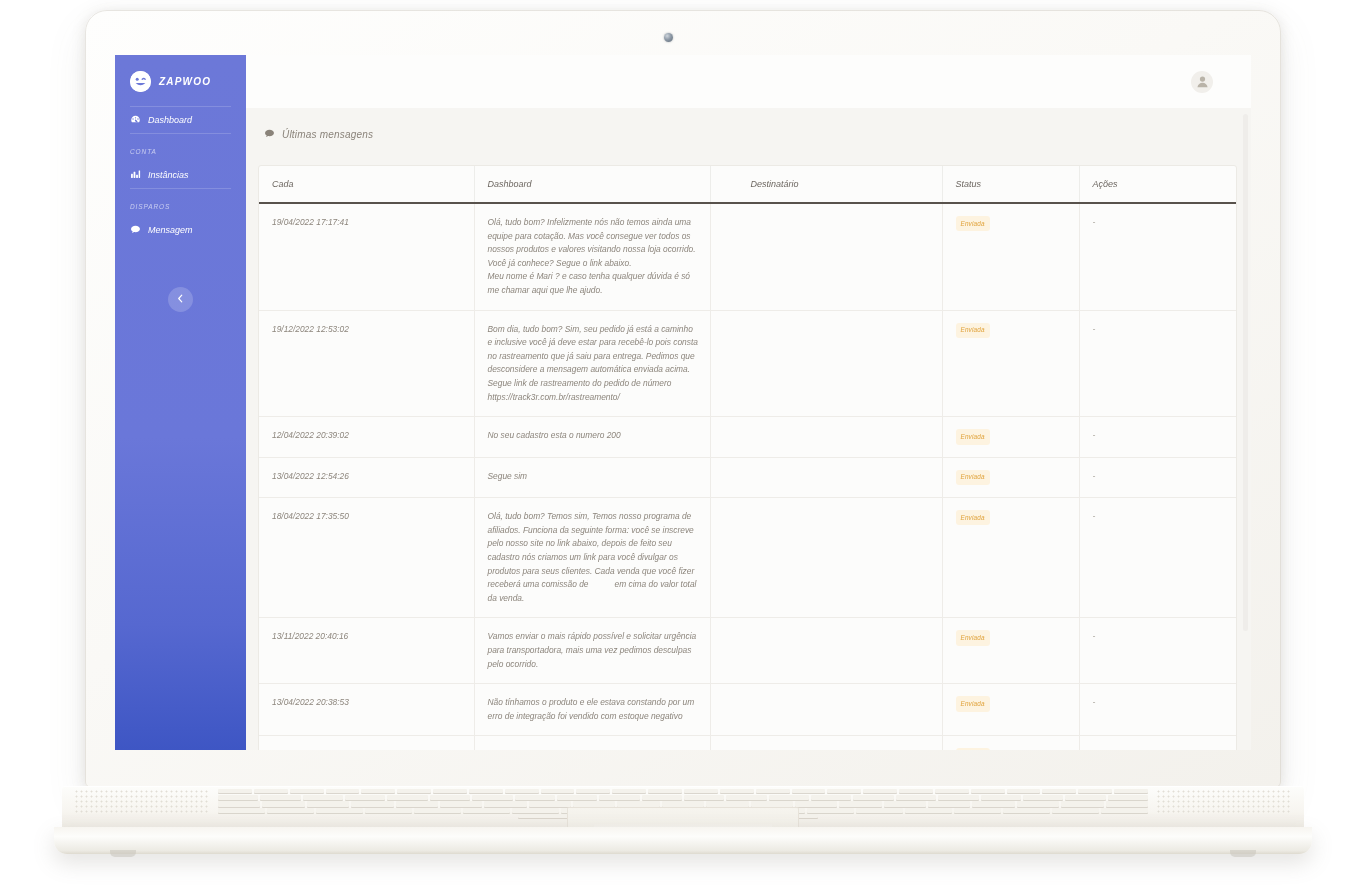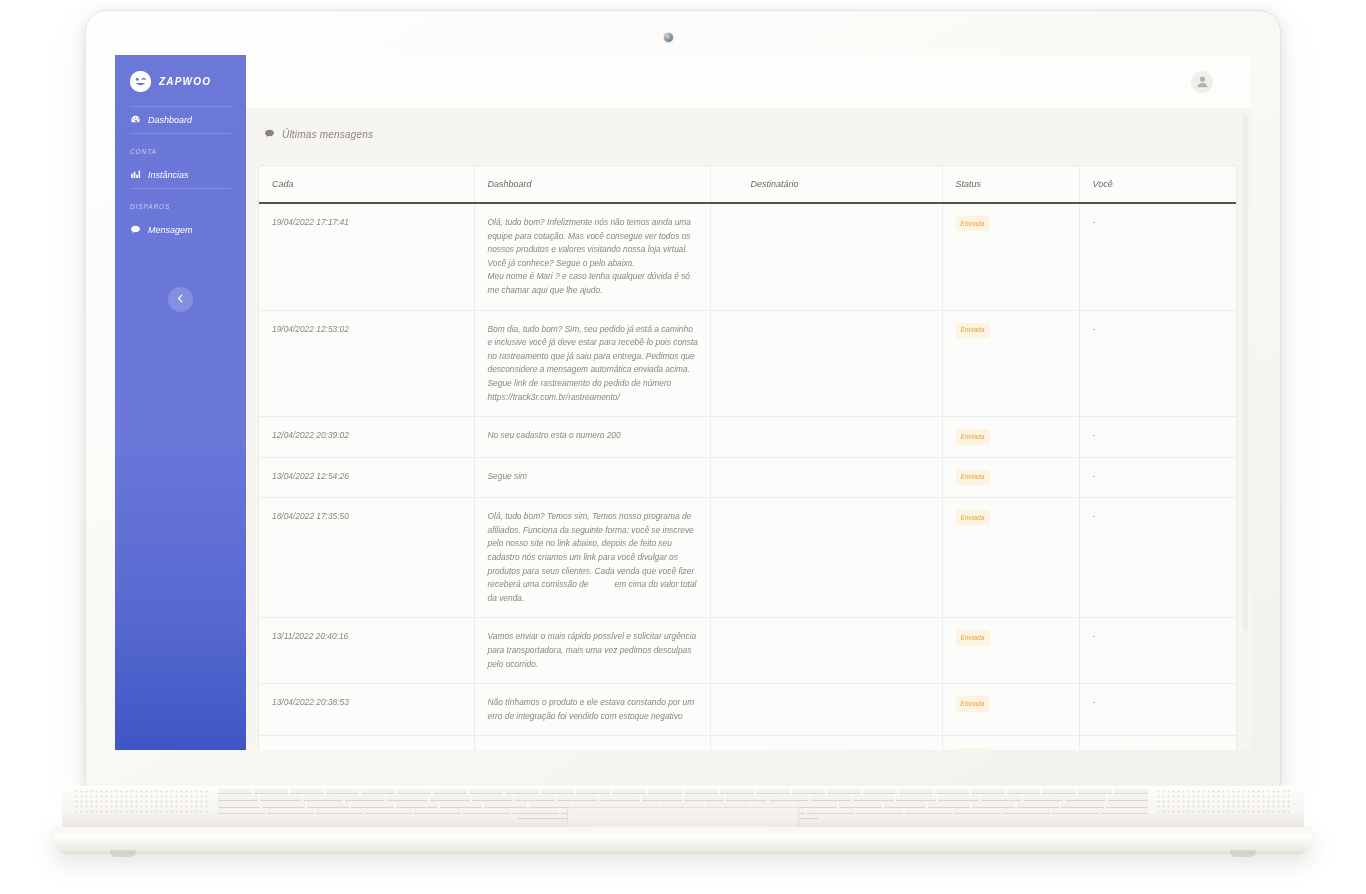--- a/index.html
+++ b/index.html
@@ -307,33 +307,33 @@
       </div>
 
       <section id="table-card">
         <table>
           <thead>
             <tr>
               <th class="col-data">Cada</th>
               <th class="col-msg">Dashboard</th>
               <th class="col-dest">Destinatário</th>
               <th class="col-status">Status</th>
-              <th class="col-acoes">Você</th>
+              <th class="col-acoes">Ações</th>
             </tr>
           </thead>
           <tbody id="table-body">
               <tr>
                 <td class="col-data cell-date">19/04/2022 17:17:41</td>
-                <td class="col-msg"><span>Olá, tudo bom? Infelizmente nós não temos ainda uma equipe para cotação. Mas você consegue ver todos os nossos produtos e valores visitando nossa loja virtual. Você já conhece? Segue o pelo abaixo.</span><span class="msg-indent"></span><span>Meu nome é Mari ? e caso tenha qualquer dúvida é só me chamar aqui que lhe ajudo.</span></td>
-                <td class="col-dest"></td>
-                <td class="col-status"><span class="badge">Enviada</span></td>
-                <td class="col-acoes">-</td>
-              </tr>
-              <tr>
-                <td class="col-data cell-date">19/04/2022 12:53:02</td>
+                <td class="col-msg"><span>Olá, tudo bom? Infelizmente nós não temos ainda uma equipe para cotação. Mas você consegue ver todos os nossos produtos e valores visitando nossa loja ocorrido. Você já conhece? Segue o link abaixo.</span><span class="msg-indent"></span><span>Meu nome é Mari ? e caso tenha qualquer dúvida é só me chamar aqui que lhe ajudo.</span></td>
+                <td class="col-dest"></td>
+                <td class="col-status"><span class="badge">Enviada</span></td>
+                <td class="col-acoes">-</td>
+              </tr>
+              <tr>
+                <td class="col-data cell-date">19/12/2022 12:53:02</td>
                 <td class="col-msg"><span>Bom dia, tudo bom? Sim, seu pedido já está a caminho e inclusive você já deve estar para recebê-lo pois consta no rastreamento que já saiu para entrega. Pedimos que desconsidere a mensagem automática enviada acima. Segue link de rastreamento do pedido de número https://track3r.com.br/rastreamento/</span></td>
                 <td class="col-dest"></td>
                 <td class="col-status"><span class="badge">Enviada</span></td>
                 <td class="col-acoes">-</td>
               </tr>
               <tr>
                 <td class="col-data cell-date">12/04/2022 20:39:02</td>
                 <td class="col-msg"><span>No seu cadastro esta o numero 200</span></td>
                 <td class="col-dest"></td>
                 <td class="col-status"><span class="badge">Enviada</span></td>

